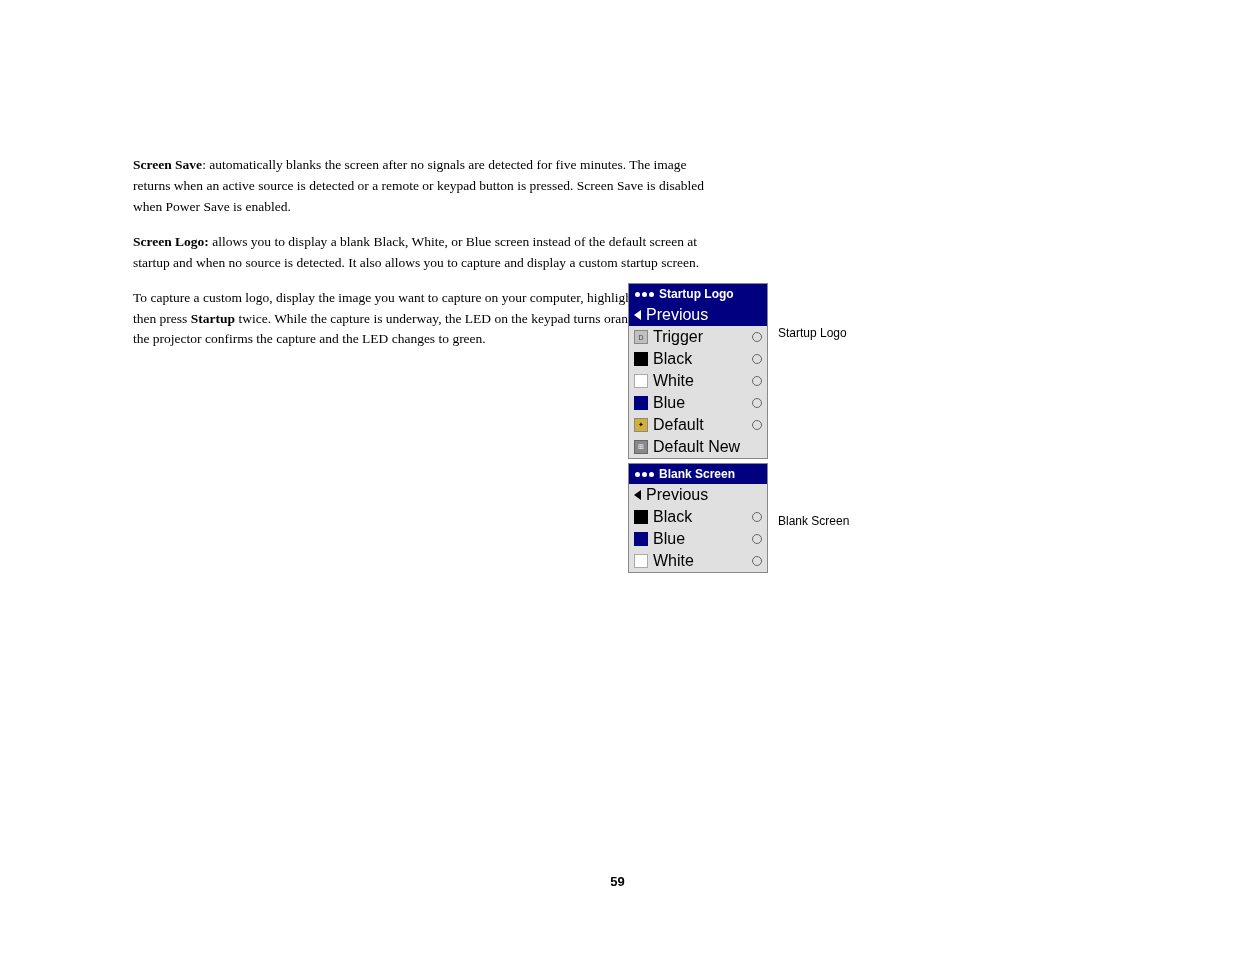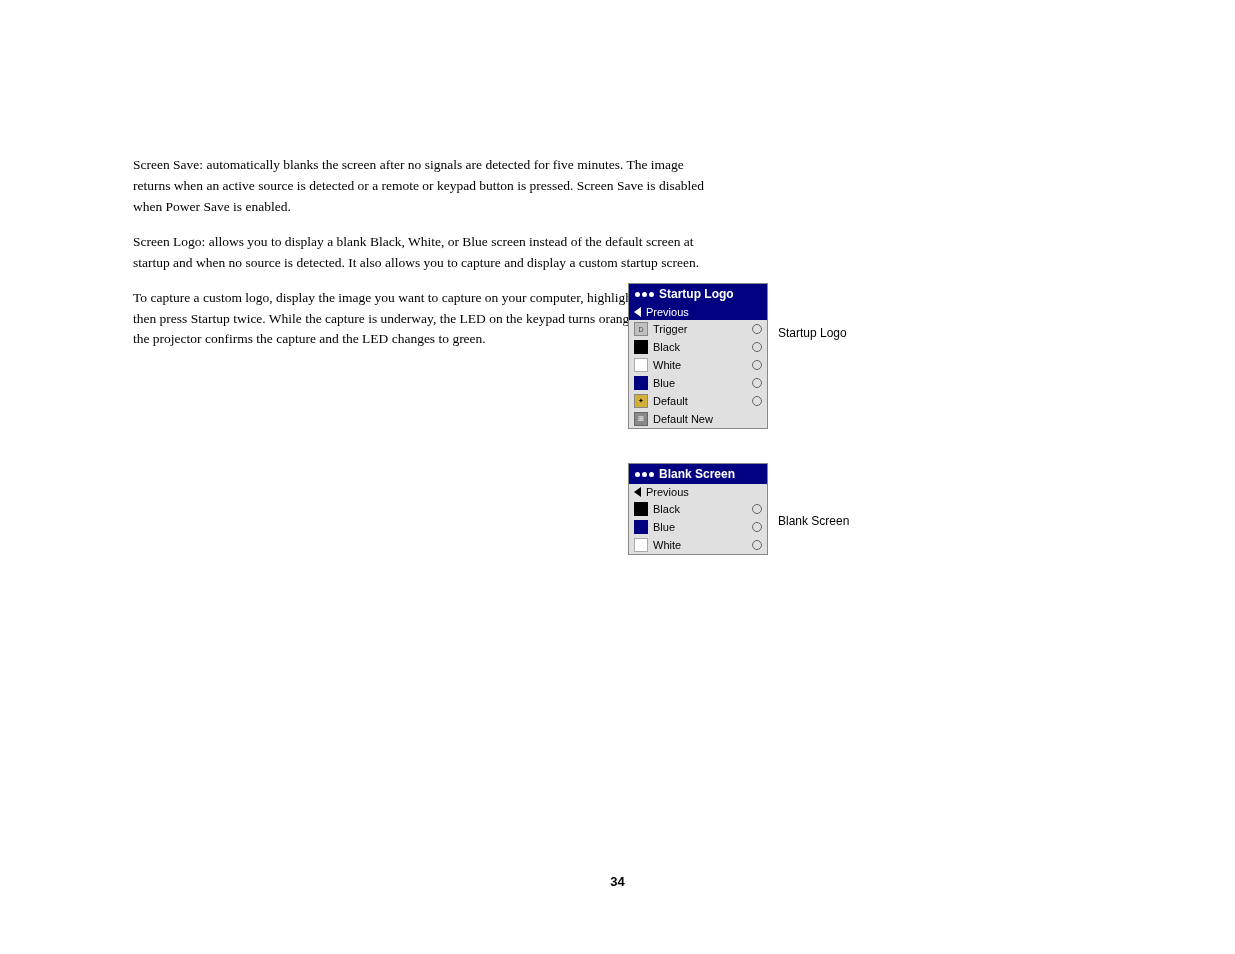--- a/index.html
+++ b/index.html
@@ -20,21 +20,21 @@
       left: 133px;
       width: 590px;
     }
 
     .paragraph {
       margin-bottom: 14px;
       line-height: 1.55;
     }
 
     .bold-term {
-      font-weight: normal;
+      font-weight: bold;
     }
 
     
     .startup-logo-container {
       position: absolute;
       top: 283px;
       left: 628px;
     }
 
     .blank-screen-container {
@@ -85,21 +85,21 @@
       background: #000080;
       color: #fff;
     }
 
     .menu-item.highlighted .menu-item-label {
       color: #fff;
     }
 
     .menu-item-label {
       flex: 1;
-      font-size: 11px;
+      font-size: 16px;
     }
 
     .color-swatch {
       width: 14px;
       height: 14px;
       flex-shrink: 0;
     }
 
     .radio-btn {
       width: 10px;
@@ -288,13 +288,13 @@
     <div class="menu-item">
       <div class="color-swatch" style="background:#fff; border:1px solid #aaa;"></div>
       <span class="menu-item-label">White</span>
       <div class="radio-btn"></div>
     </div>
   </div>
 </div>
 
 <div class="sidebar-label" style="top: 514px; left: 778px;">Blank Screen</div>
 
-<div class="page-number">34</div>
+<div class="page-number">59</div>
 
 </body></html>

